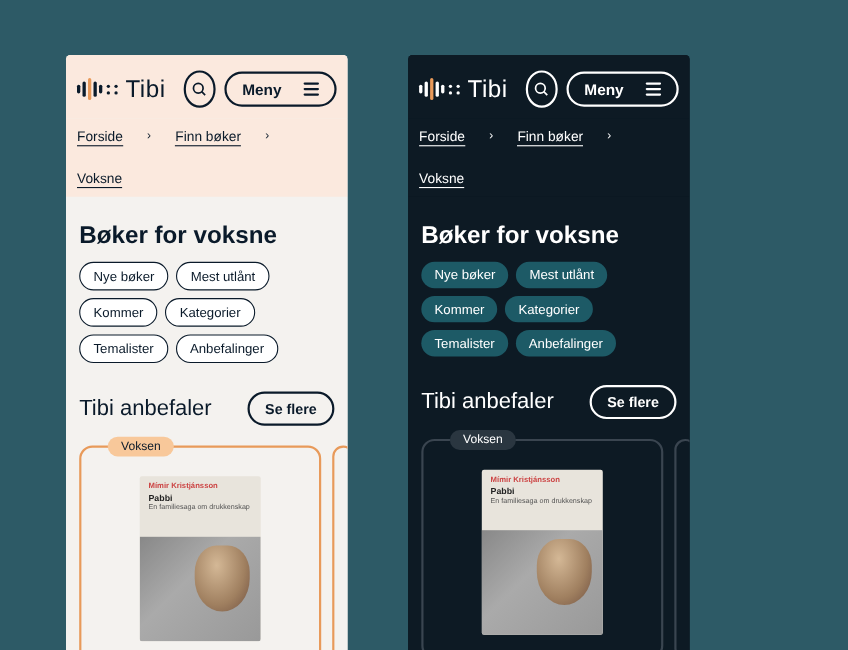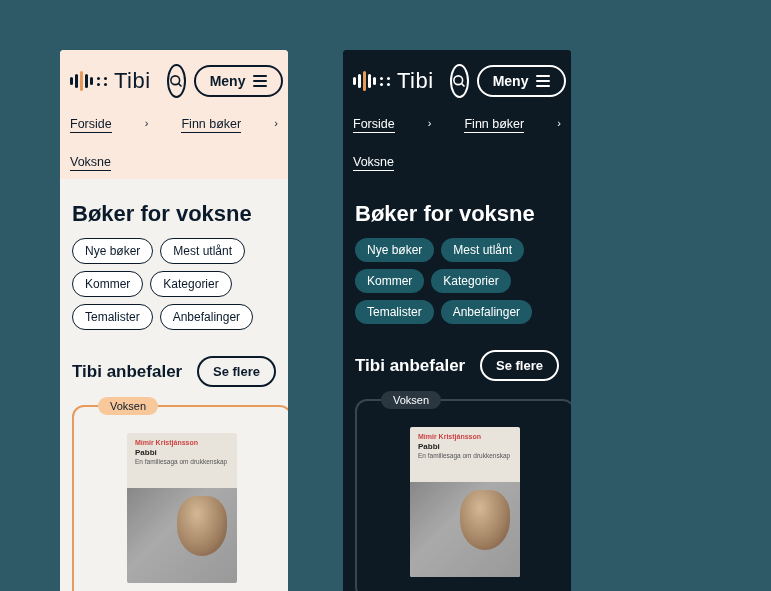--- a/index.html
+++ b/index.html
@@ -7,21 +7,21 @@
     background: #2d5a66;
     font-family: -apple-system, BlinkMacSystemFont, "Segoe UI", Arial, sans-serif;
     width: 771px;
     height: 591px;
     overflow: hidden;
     display: flex;
     gap: 55px;
     padding: 50px 60px 0 60px;
   }
   .phone {
-    width: 228px;
+    width: 256px;
     height: 541px;
     border-radius: 4px 4px 0 0;
     overflow: hidden;
     display: flex;
     flex-direction: column;
     flex-shrink: 0;
   }
   .light { background: #f4f2ef; }
   .light .header { background: #fbe9de; }
   .light .body { background: #f4f2ef; }
@@ -62,47 +62,46 @@
   .dot { width:3px; height:3px; border-radius:50%; }
   .brand { font-size:22px; font-weight:500; letter-spacing:0.5px; }
   .spacer { flex:1; }
   .iconbtn {
     width:34px; height:34px; border-radius:50%;
     display:flex; align-items:center; justify-content:center;
     background:transparent; cursor:pointer;
   }
   .menubutton {
     padding:6px 14px; border-radius:18px;
-    display:flex; align-items:center; gap:8px;
+    display:flex; align-items:center; gap:20px;
     background:transparent; font-weight:600; font-size:14px;
     cursor:pointer;
   }
   .burger { display:flex; flex-direction:column; gap:3px; }
   .burger span { width:14px; height:2px; background:currentColor; border-radius:1px; }
 
   .crumbs {
     padding:8px 10px; font-size:12.5px;
     display:flex; gap:22px; flex-wrap:wrap;
     border-top:1px solid rgba(0,0,0,0);
-    justify-content:space-between;
   }
   .light .crumbs { background:#fbe9de; }
   .dark .crumbs { background:#0d1a24; }
   .crumb { text-decoration:none; padding-bottom:1px; cursor:pointer; }
   .sep { font-size:11px; }
 
   .body { padding:22px 12px 0 12px; flex:1; overflow:hidden; }
   h1 { font-size:22px; font-weight:700; margin-bottom:11px; }
   .pills { display:flex; flex-wrap:wrap; gap:7px; margin-bottom:26px;text-align:center; }
   .pill {
     padding:5px 12px; border-radius:16px; font-size:12px;
     cursor:pointer;
   }
   .row { display:flex; align-items:center; justify-content:space-between; margin-bottom:18px; }
-  h2 { font-size:17px; font-weight:700; }
+  h2 { font-size:20px; font-weight:400; }
   .seeall {
     padding:6px 14px; border-radius:18px; font-size:13px; font-weight:600;
     background:transparent; cursor:pointer;
   }
   .carousel { display:flex; gap:10px; }
   .card {
     width:220px; height:200px; border-radius:12px;
     position:relative; padding-top:26px;
     display:flex; justify-content:center;
     flex-shrink:0;

